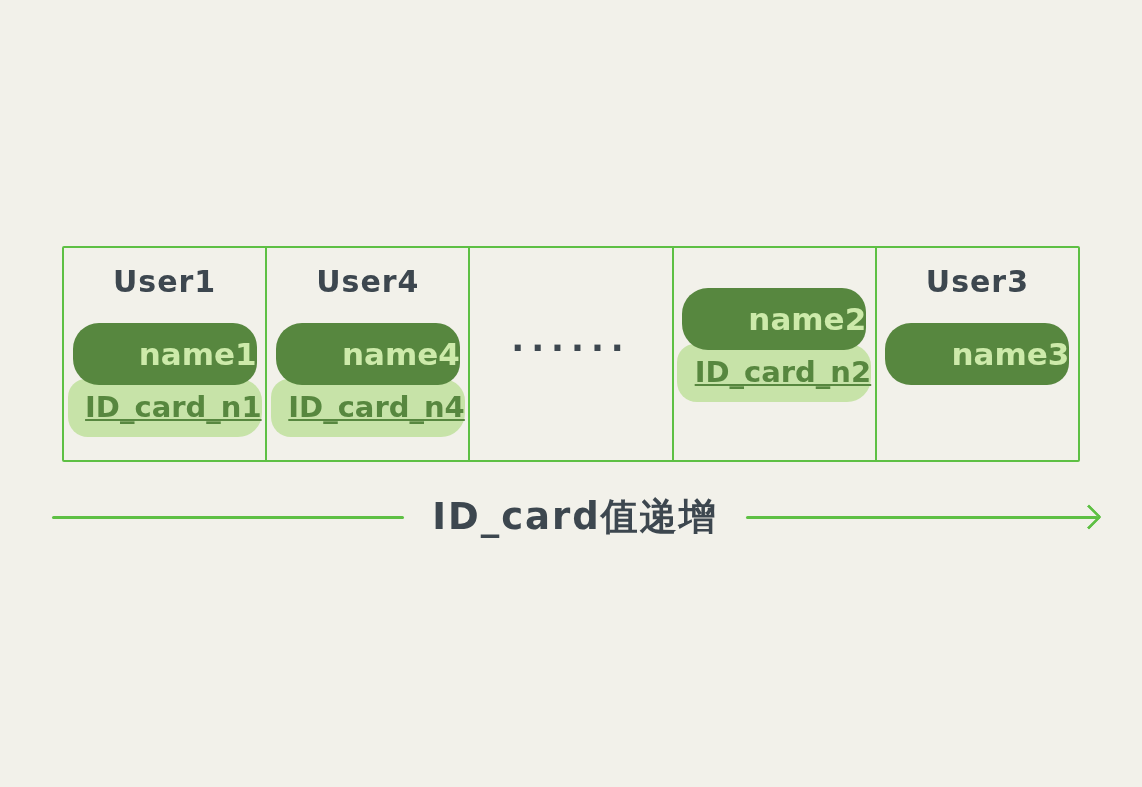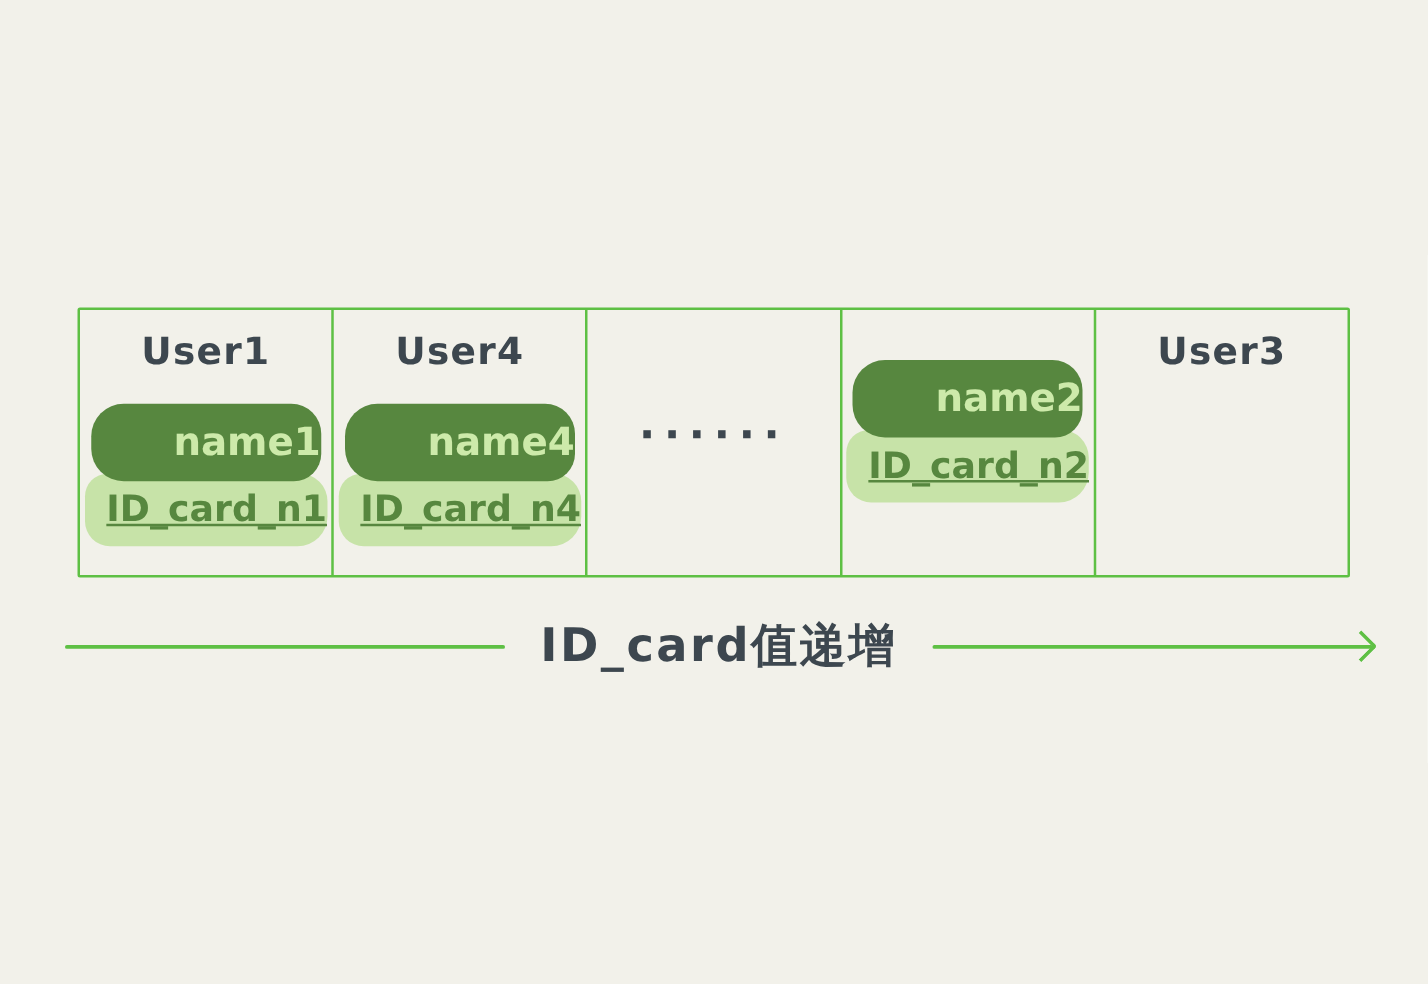--- a/index.html
+++ b/index.html
@@ -138,20 +138,21 @@
       <div class="ellipsis-dots">······</div>
     </div>
 
     <div class="record-cell">
       <div class="pill name-pill">name2</div>
       <div class="pill id-pill">ID_card_n2</div>
     </div>
 
     <div class="record-cell">
       <div class="user-label">User3</div>
+      <div class="pill name-pill">name3</div>
     </div>
 
   </div>
 
   <div class="arrow-row">
     <div class="arrow-line arrow-line-left"></div>
     <div class="arrow-label">ID_card值递增</div>
     <div class="arrow-line arrow-line-right">
       <span class="arrowhead"></span>
     </div>

